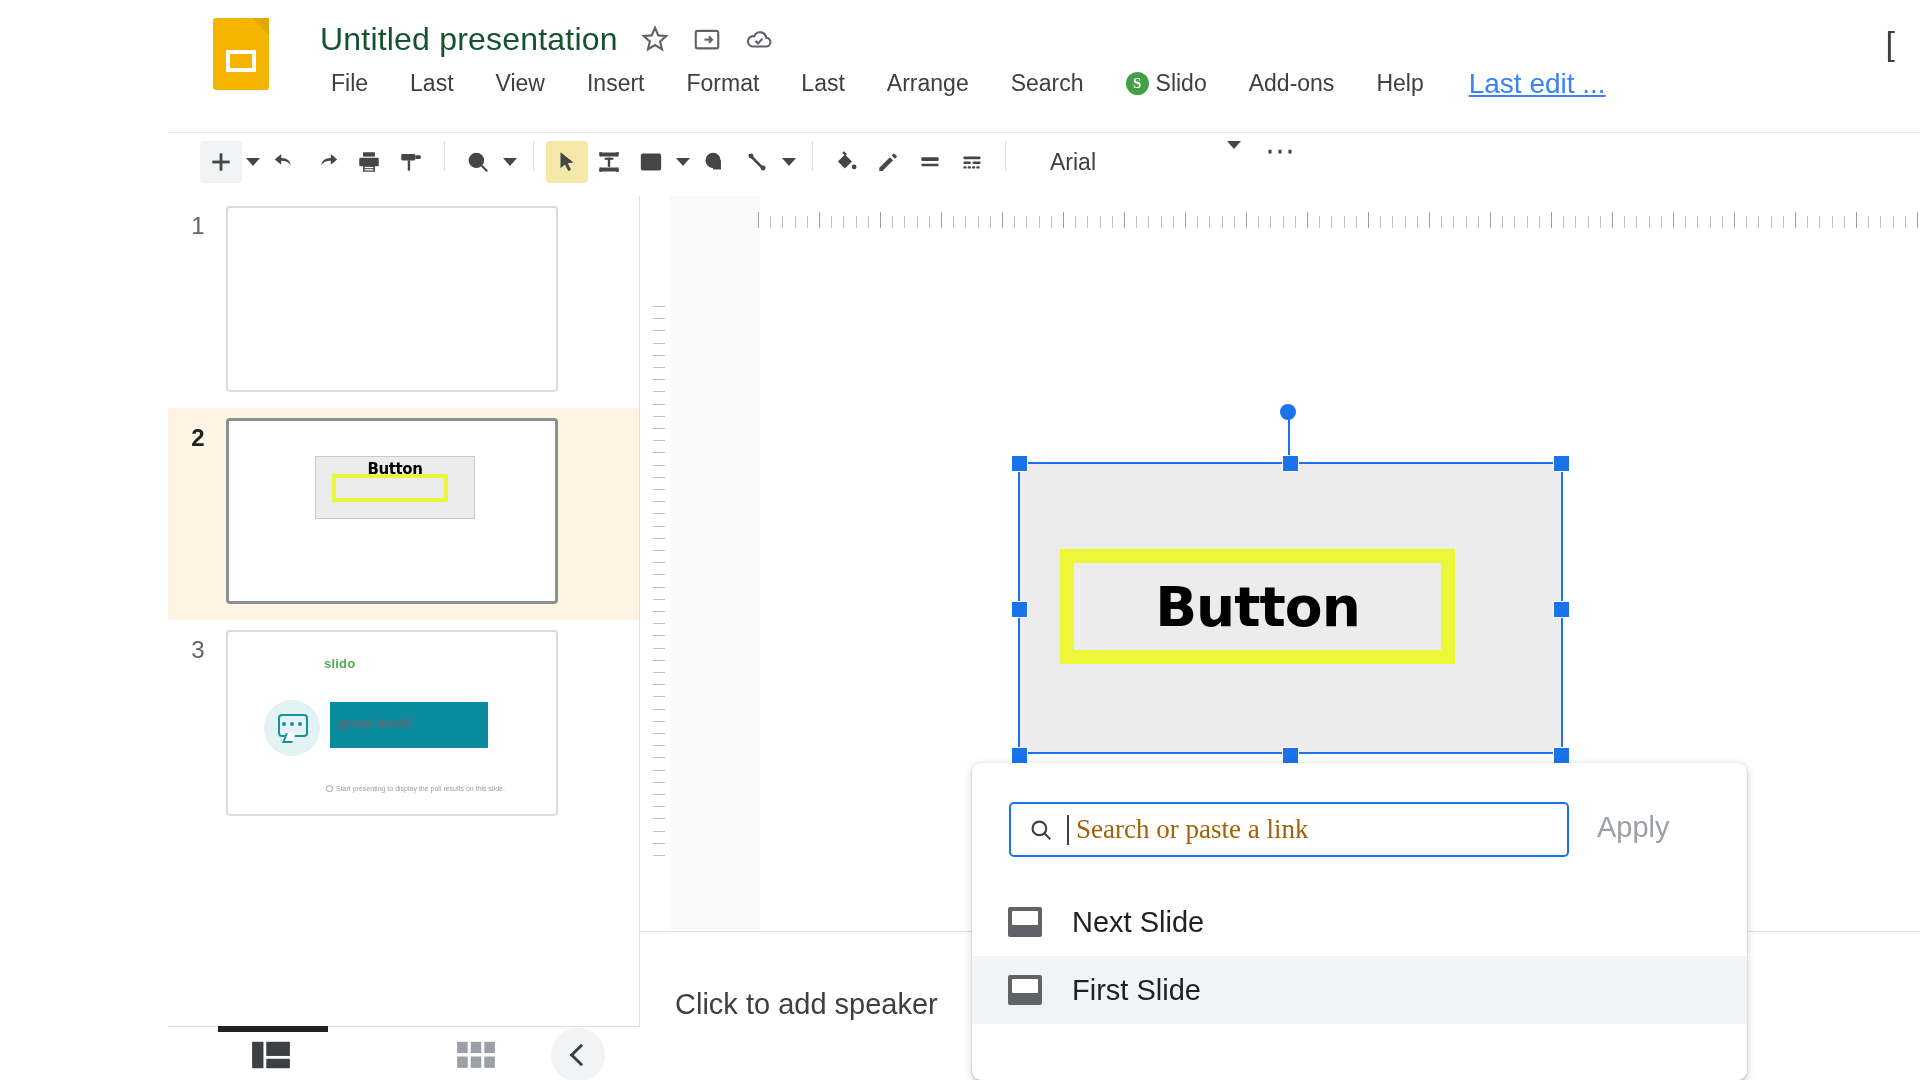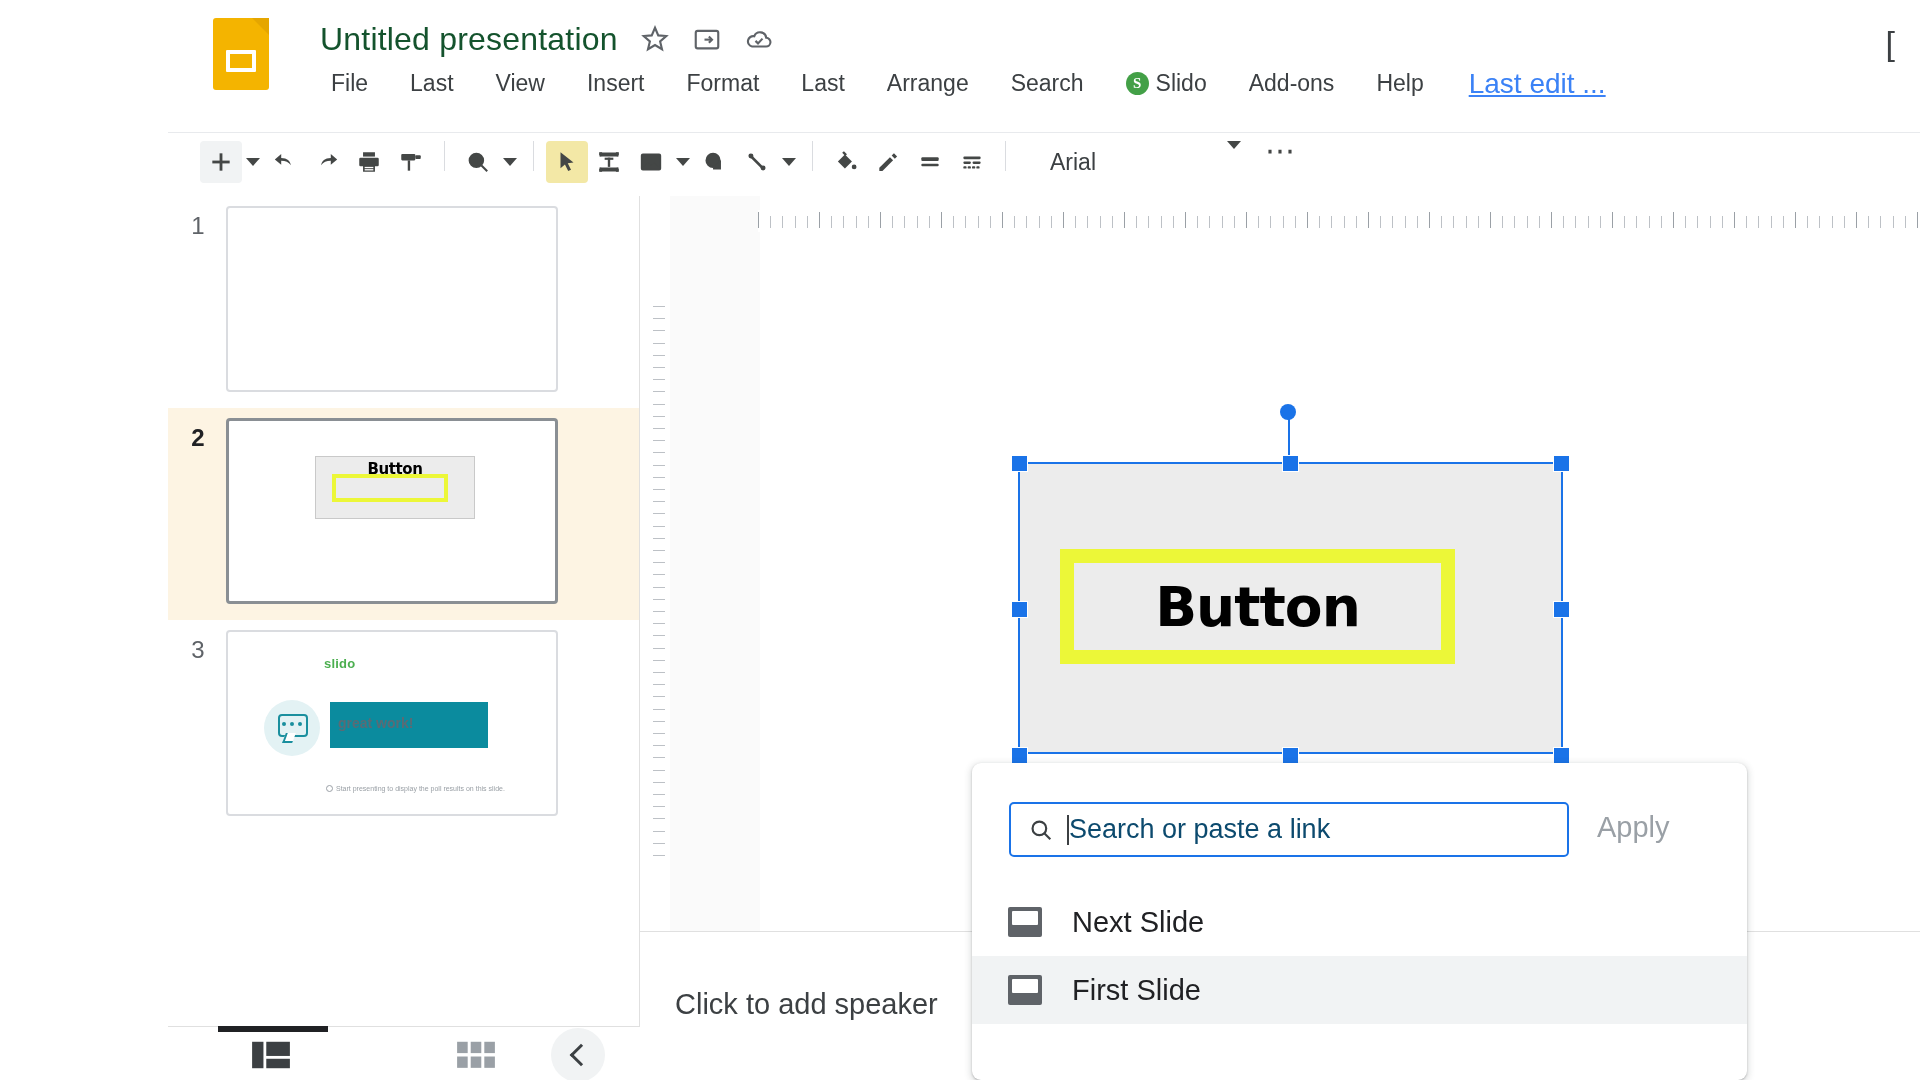--- a/index.html
+++ b/index.html
@@ -220,21 +220,21 @@
     overflow:hidden; z-index:50;
   }
   .ld-searchrow { position:absolute; left:0; top:0; width:775px; height:112px; }
   .ld-input-wrap {
     position:absolute; left:37px; top:39px; width:560px; height:55px;
     border:2px solid #1a73e8; border-radius:5px; display:flex; align-items:center;
   }
   .ld-search-icon { margin-left:17px; width:26px; height:26px; flex:0 0 auto; }
   .ld-search-icon svg { width:26px; height:26px; display:block; fill:none; stroke:#3c4043; stroke-width:2; }
   .ld-caret-bar { width:2px; height:30px; background:#3c4043; margin-left:13px; }
-  .ld-placeholder { font-size:27px; color:#0c4a6e; margin-left:0; white-space:nowrap; }
+  .ld-placeholder { font-size:27px; color:#a16207; margin-left:7px; white-space:nowrap;font-family:Liberation Serif, serif; }
   .ld-apply {
     position:absolute; left:625px; top:48px; font-size:29px; color:#9aa0a6; cursor:pointer;
   }
   .ld-item {
     position:absolute; left:0; width:775px; height:68px; display:flex; align-items:center; cursor:pointer;
   }
   .ld-item.hover { background:#f1f3f4; }
   .ld-item-icon { margin-left:36px; width:34px; height:34px; position:relative; flex:0 0 auto; }
   .ld-item-icon .frame {
     position:absolute; left:0; top:2px; width:34px; height:30px;

